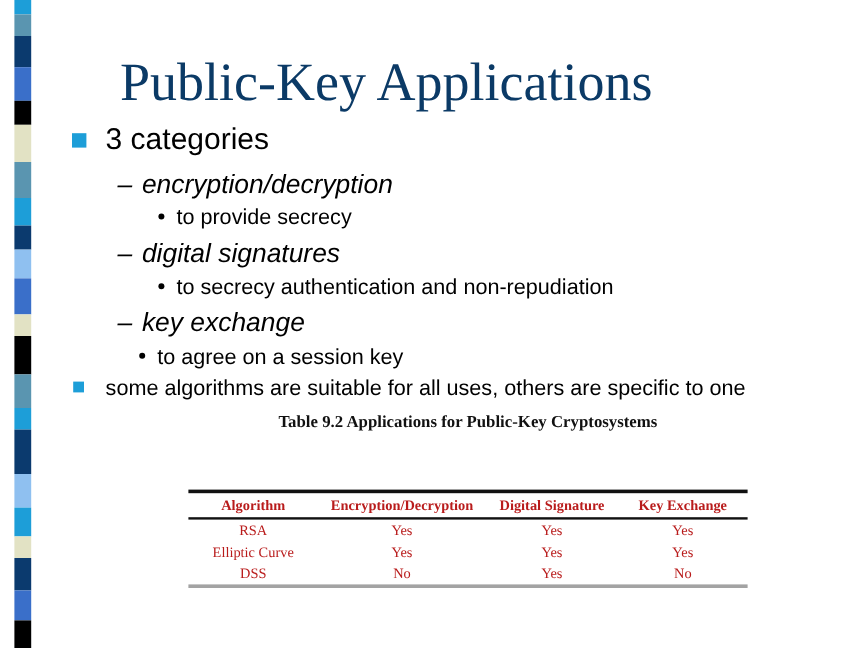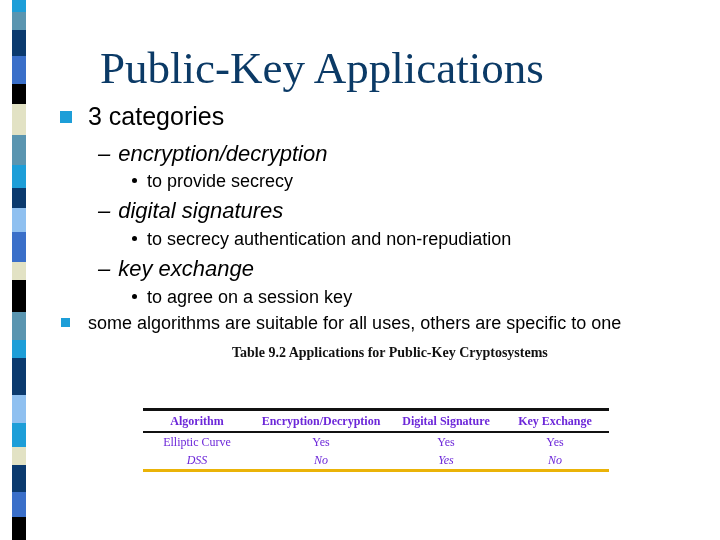--- a/index.html
+++ b/index.html
@@ -8,24 +8,24 @@
   .seg { position:absolute; left:0; width:14px; }
   #title { position:absolute; left:100px; top:42px; width:460px; font-family:"Liberation Serif", serif; font-size:45px; color:#0b3a66; white-space:nowrap; }
   .bullet-sq { position:absolute; background:#1d9ed8; }
   .l1 { position:absolute; font-size:25px; white-space:nowrap; }
   .l2 { position:absolute; font-size:22px; white-space:nowrap;font-style:italic; }
   .l3 { position:absolute; font-size:18px; white-space:nowrap; }
   .dot { display:inline-block; width:5px; height:5px; background:#000; border-radius:50%; vertical-align:middle; margin-right:10px; position:relative; top:-2px; }
   .dash { margin-right:8px; }
   #body2 { position:absolute; left:88px; top:312px; width:570px; font-size:18px; line-height:22px; }
   #caption { position:absolute; left:232px; top:345px; font-family:"Liberation Serif", serif; font-weight:bold; font-size:14px; white-space:nowrap; color:#111; }
-  #tbl { position:absolute; left:143px; top:408px; width:466px; border-collapse:collapse; font-family:"Liberation Serif", serif; font-size:12px; color:#6d28d9; }
+  #tbl { position:absolute; left:157px; top:408px; width:466px; border-collapse:collapse; font-family:"Liberation Serif", serif; font-size:12px; color:#b91c1c; }
   #tbl th { font-weight:bold; font-size:12px; padding:3px 0 2px 0; border-top:3px solid #111; border-bottom:2px solid #111; }
   #tbl td { text-align:center; padding:1px 0 1px 0; height:16px; }
-  #tbl tr.last td { border-bottom:3px solid #eab308;font-style:italic; }
+  #tbl tr.last td { border-bottom:3px solid #a3a3a3; }
 </style>
 </head>
 <body>
 
 <div id="strip">
     <div class="seg" style="top: 0px; height: 12px; background: rgb(29, 158, 216);"></div>
     <div class="seg" style="top: 12px; height: 18px; background: rgb(90, 149, 176);"></div>
     <div class="seg" style="top: 30px; height: 26px; background: rgb(11, 58, 110);"></div>
     <div class="seg" style="top: 56px; height: 28px; background: rgb(58, 111, 201);"></div>
     <div class="seg" style="top: 84px; height: 20px; background: rgb(0, 0, 0);"></div>
@@ -63,40 +63,46 @@
 <div class="l2" style="left:98px;top:198px;">
   <span class="dash">–</span><span>digital signatures</span>
 </div>
 <div class="l3" style="left:132px;top:229px;">
   <span class="dot"></span><span>to secrecy authentication and non-repudiation</span>
 </div>
 
 <div class="l2" style="left:98px;top:256px;">
   <span class="dash">–</span><span>key exchange</span>
 </div>
-<div class="l3" style="left:132px;top:287px;">
+<div class="l3" style="left:116px;top:287px;">
   <span class="dot"></span><span>to agree on a session key</span>
 </div>
 
 <div class="bullet-sq" style="left:61px;top:318px;width:9px;height:9px;"></div>
 <div id="body2">some algorithms are suitable for all uses, others are specific to one</div>
 
 <div id="caption">Table 9.2  Applications for Public-Key Cryptosystems</div>
 
 <table id="tbl">
   <thead>
     <tr>
       <th style="width:108px;">Algorithm</th>
       <th style="width:140px;">Encryption/Decryption</th>
       <th style="width:110px;margin-top:12px;">Digital Signature</th>
       <th>Key Exchange</th>
     </tr>
   </thead>
   <tbody>
     <tr>
+      <td>RSA</td>
+      <td>Yes</td>
+      <td>Yes</td>
+      <td>Yes</td>
+    </tr>
+    <tr>
       <td>Elliptic Curve</td>
       <td>Yes</td>
       <td>Yes</td>
       <td>Yes</td>
     </tr>
     <tr class="last">
       <td>DSS</td>
       <td>No</td>
       <td>Yes</td>
       <td>No</td>

